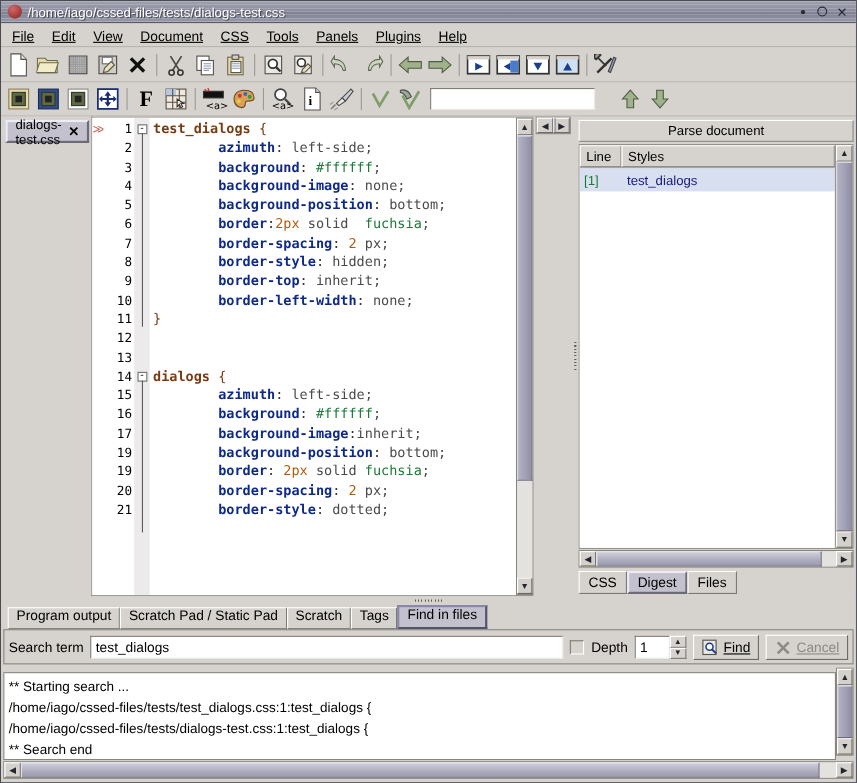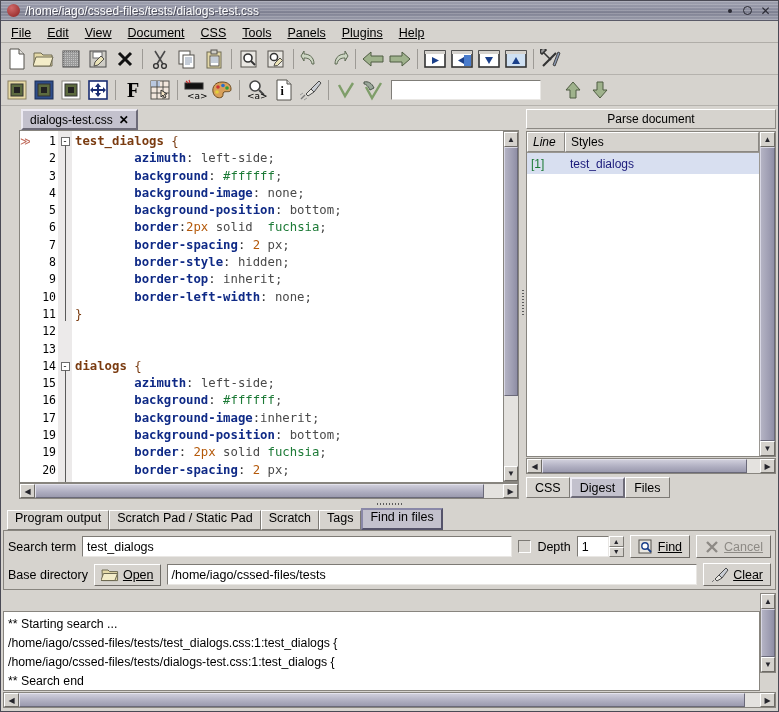--- a/index.html
+++ b/index.html
@@ -56,21 +56,21 @@
   .tb1{ height:32px; flex:0 0 32px;}
   .tb2{ height:31px; flex:0 0 31px;}
   .tbi{ width:26px;height:26px; display:flex;align-items:center;justify-content:center;
         cursor:default; position:relative;}
   .sep{ width:1px;height:20px;background:#9d9a95; margin:0 3px; flex:0 0 1px;}
   .tb-field{ height:20px; width:150px; background:#fff; border:1px solid #7f7d78;
              border-right-color:#e9e7e4; border-bottom-color:#e9e7e4; margin-left:4px; }
 
   
   .main{ flex:1 1 auto; display:flex; min-height:0; background:#d6d3ce; }
-  .left-pane{ width:518px; flex:0 0 518px; display:flex; flex-direction:column; min-height:0;padding-left:16px;}
+  .left-pane{ width:518px; flex:0 0 518px; display:flex; min-height:0;}
   .vsplit{ width:7px; flex:0 0 7px; background:#d6d3ce; display:flex;align-items:center;justify-content:center;}
   .vsplit .grip{ width:2px; height:26px;
      background:repeating-linear-gradient(to bottom,#5b5b5b 0 1px,transparent 1px 3px); }
   .right-pane{ flex:1 1 auto; display:flex; flex-direction:column; min-height:0; padding-right:2px;}
 
   
   .edit-tabs{ height:24px; flex:0 0 24px; display:flex; align-items:flex-end; padding-left:4px;
               background:#d6d3ce;}
   .etab{ height:21px; display:flex;align-items:center; gap:6px; padding:0 7px;
          background:#c3c1cd; border:2px solid; border-color:#eceaf2 #6d6b78 #6d6b78 #eceaf2;
@@ -130,21 +130,21 @@
   
   .panel-title{ height:20px; flex:0 0 20px; background:#d6d3ce;
                 border:1px solid; border-color:#fff #8b8883 #8b8883 #fff;
                 display:flex;align-items:center;justify-content:center;
                 font-size:12px; color:#000; margin-top:3px;}
   .tree-wrap{ flex:1 1 auto; display:flex; min-height:0; border:1px solid #88857f; background:#fff; margin-top:2px;}
   .tree{ flex:1 1 auto; background:#fff; overflow:hidden;}
   .tree-head{ display:flex; height:21px; background:#d6d3ce; border-bottom:1px solid #9a9792;}
   .th{ display:flex;align-items:center; padding:0 5px; font-size:12px;
        background:#d6d3ce; border:1px solid; border-color:#fff #8b8883 #8b8883 #fff;}
-  .th.line{ width:38px; flex:0 0 38px;font-style:italic;}
+  .th.line{ width:38px; flex:0 0 38px;}
   .th.styles{ flex:1 1 auto;}
   .trow{ display:flex; height:21px; align-items:center; font-size:12px;}
   .trow.sel-row{ background:#d8dff0;}
   .tc-line{ width:38px; flex:0 0 38px; padding-left:4px; color:#1c7a36;}
   .tc-style{ flex:1 1 auto; color:#1a1a7a; padding-left:5px;}
   .right-hs{ height:17px; flex:0 0 17px; display:flex; margin-top:1px;}
   .rtabs{ height:25px; flex:0 0 25px; display:flex; align-items:flex-start; padding-top:2px; gap:0;}
   .rtab{ height:21px; padding:0 8px; display:flex;align-items:center; font-size:12.5px;
          background:#d6d3ce; border:1px solid; border-color:#fff #7d7a75 #7d7a75 #fff;}
   .rtab.active{ background:#c3c1cd; border-color:#eceaf2 #6d6b78 #6d6b78 #eceaf2; border-width:2px;}
@@ -176,21 +176,21 @@
   .spin .sb{ flex:1 1 0; background:#d6d3ce; border:1px solid;
              border-color:#fff #7d7a75 #7d7a75 #fff; display:flex;align-items:center;justify-content:center;
              font-size:7px; color:#25252c;}
   .btn{ height:23px; padding:0 7px; display:flex;align-items:center; gap:4px;
         background:#d6d3ce; border:1px solid; border-color:#fff #6e6b66 #6e6b66 #fff;
         font-size:12.5px; color:#000; white-space:nowrap;}
   .btn.disabled{ color:#8d8a85; }
   .btn.disabled svg *{ stroke:#8d8a85; fill:#b4b1ac;}
   .open-btn{ height:22px; padding:0 6px;}
   .outbox{ height:80px; flex:0 0 80px; background:#fff; border:1px solid #88857f;
-           margin-top:21px; overflow:hidden; position:relative;}
+           margin-top:7px; overflow:hidden; position:relative;}
   .outbox .inner{ padding:3px 4px 0 4px; font-size:12.3px; color:#000; line-height:19px;}
   .out-hs{ height:17px; flex:0 0 17px; display:flex; margin-top:1px;}
   .outcol{ display:flex; }
   u { text-decoration:underline; }
 </style>
 </head>
 <body>
 
 <div class="win">
 
@@ -668,39 +668,20 @@
           <span><u>Find</u></span>
         </div>
         <div class="btn disabled">
           <svg width="16" height="16" viewBox="0 0 16 16">
               <path d="M3 3 L13 13 M13 3 L3 13" stroke="#8d8a85" stroke-width="2.4" fill="none"></path>
             </svg>
           <span><u>Cancel</u></span>
         </div>
       </div>
 
-      <div class="frow">
-        <div class="flabel">Base directory</div>
-        <div class="btn open-btn">
-          <svg width="18" height="14" viewBox="0 0 18 14">
-              <path d="M1 2 h6 l1.6 1.6 h8 v9 h-15 z" fill="#e4d9a8" stroke="#6e6a52"></path>
-              <path d="M2.5 5.5 h14 l-2.6 7 h-14 z" fill="#f3ecc8" stroke="#6e6a52"></path>
-            </svg>
-          <span><u>Open</u></span>
-        </div>
-        <div class="finput">/home/iago/cssed-files/tests</div>
-        <div class="btn">
-          <svg width="18" height="16" viewBox="0 0 18 16">
-              <path d="M15 1 L8 8 L11 11 L17 3 z" fill="#c9cdd4" stroke="#4a4a4a"></path>
-              <path d="M8 8 L4 12 L6 14 L11 11 z" fill="#e9e7e2" stroke="#4a4a4a"></path>
-              <path d="M3 13 L1 15" stroke="#777"></path>
-            </svg>
-          <span><u>Clear</u></span>
-        </div>
-      </div>
     </div>
 
     <div class="outcol">
       <div class="outbox" style="flex:1 1 auto">
         <div class="inner" id="outlines">
             <div>** Starting search ...</div>
             <div>/home/iago/cssed-files/tests/test_dialogs.css:1:test_dialogs {</div>
             <div>/home/iago/cssed-files/tests/dialogs-test.css:1:test_dialogs {</div>
             <div>** Search end</div>
           </div>

